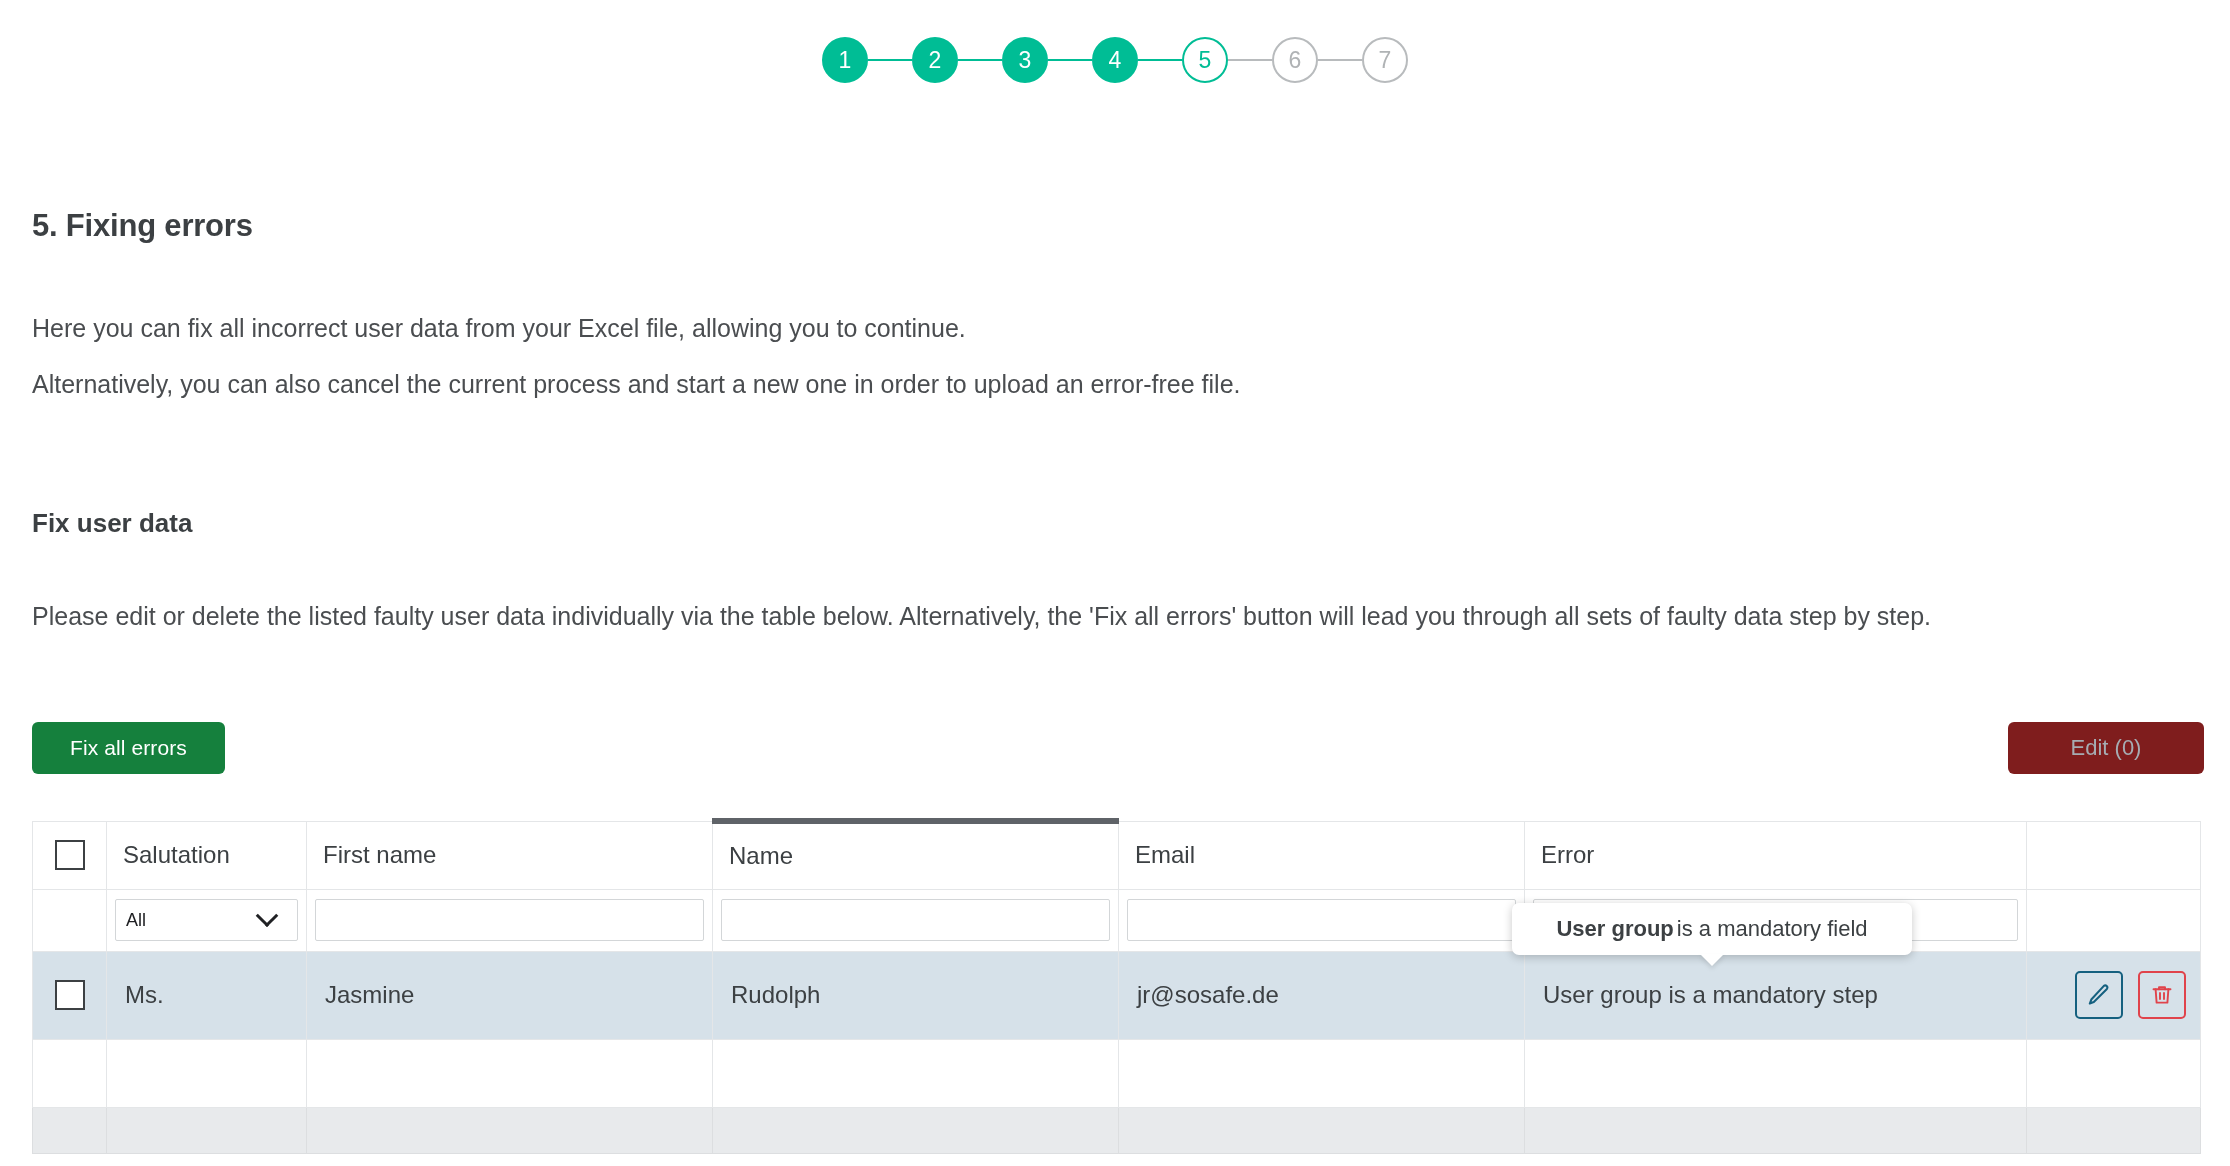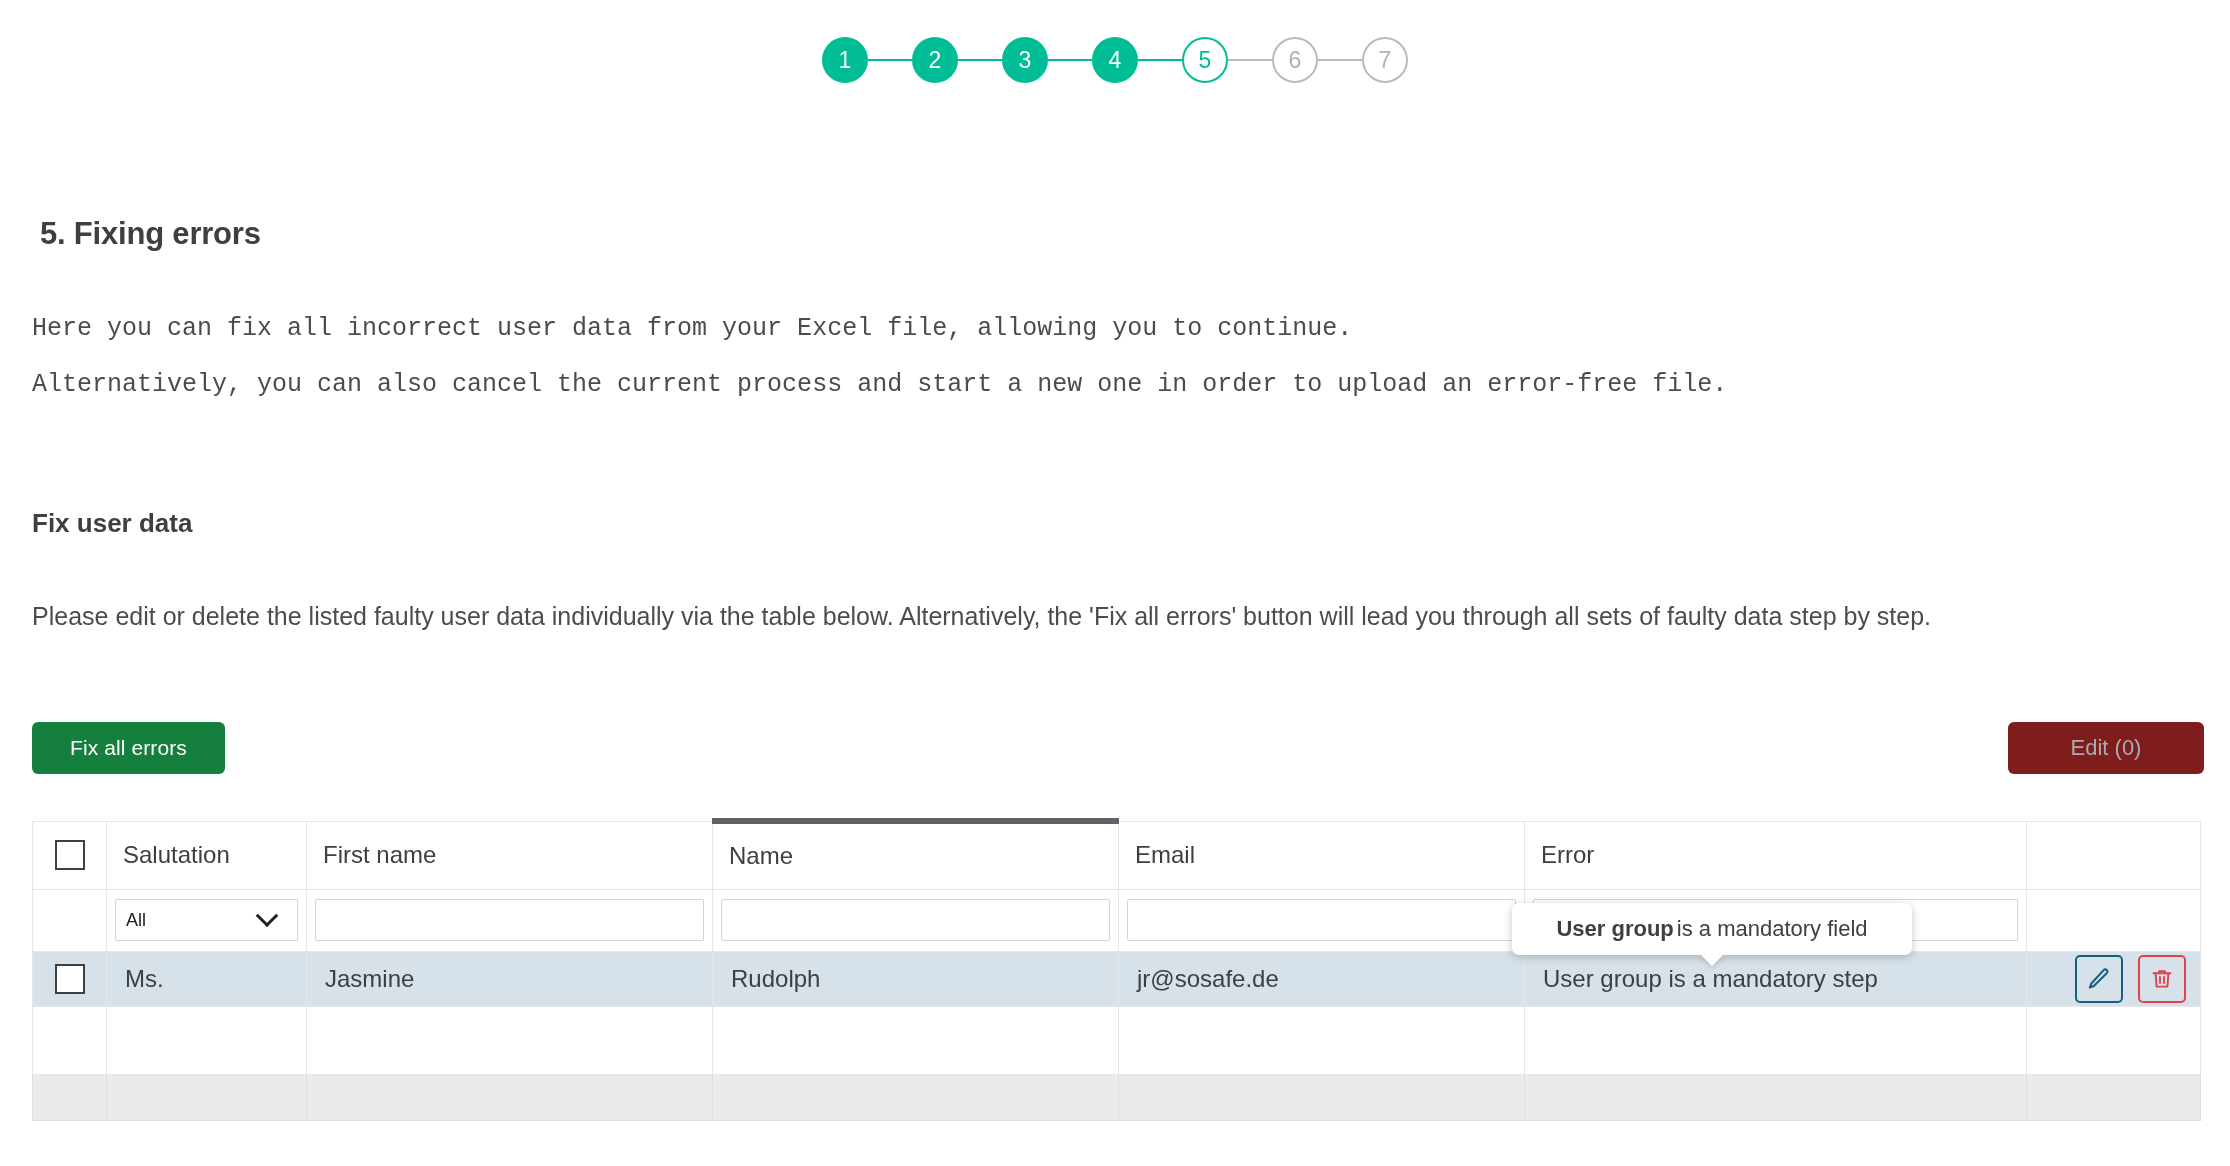--- a/index.html
+++ b/index.html
@@ -65,35 +65,34 @@
   
   .page {
     position: absolute;
     left: 0; top: 0;
     width: 2230px;
   }
   h2.section-title {
     font-size: 31px;
     font-weight: bold;
     color: #3c4043;
-    margin: 8px;
+    margin: 0;
     position: absolute;
     left: 32px;
     top: 208px;
     letter-spacing: -0.2px;
   }
   p.lead {
     position: absolute;
     left: 32px;
     font-size: 25px;
     color: #4a4d50;
     margin: 0;
     line-height: 1.25;
     font-weight: 400;
-    font-family: Liberation Mono, monospace;
   }
   p.lead-1 { top: 313px; }
   p.lead-2 { top: 369px; }
 
   h3.sub-title {
     position: absolute;
     left: 32px;
     top: 508px;
     font-size: 26px;
     font-weight: bold;
@@ -229,21 +228,21 @@
   }
   .chev {
     width: 16px; height: 16px;
     border-right: 3px solid #202124;
     border-bottom: 3px solid #202124;
     transform: rotate(45deg) translate(-3px,-3px);
     margin-right: 12px;
   }
 
   tr.data-row td {
-    height: 55px;
+    height: 88px;
     font-size: 24px;
     color: #3c4043;
     padding-left: 18px;
     background: #d6e1e9;
   }
   tr.data-row td.col-chk {
     padding-left: 0;
     text-align: center;
   }
   tr.data-row td.col-act {

